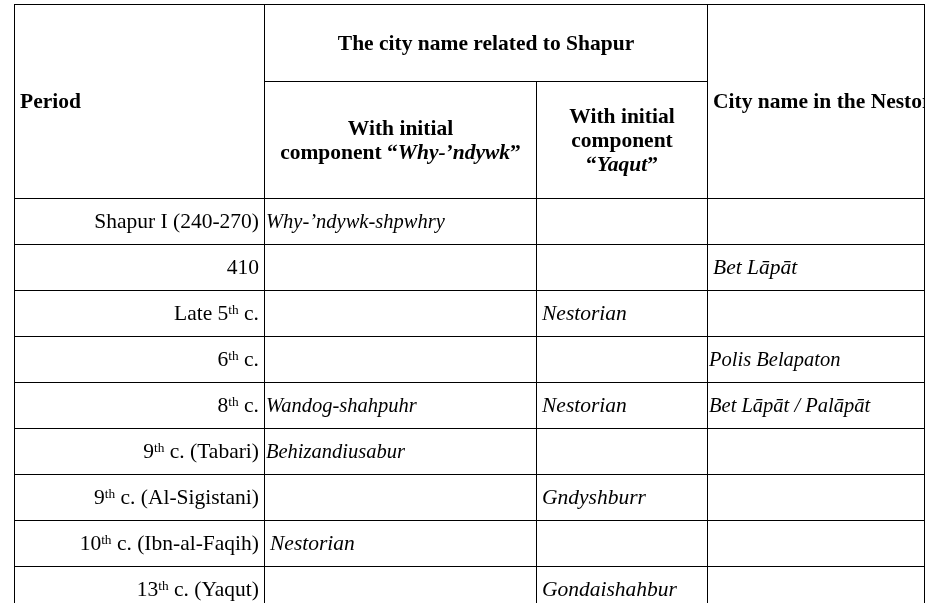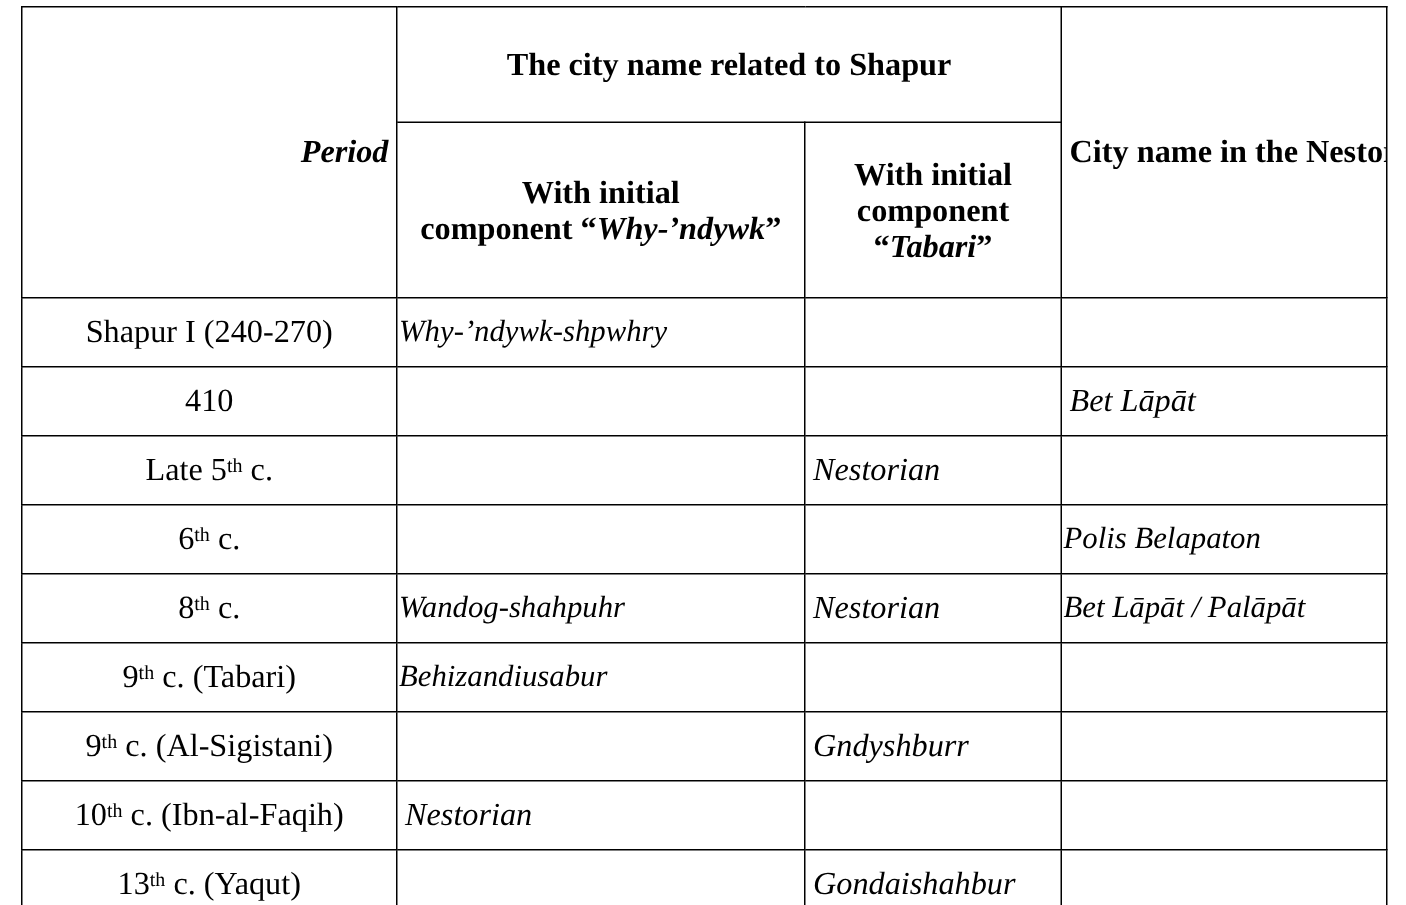--- a/index.html
+++ b/index.html
@@ -47,35 +47,34 @@
 
   
   td.hdr {
     font-weight: bold;
     text-align: center;
     white-space: normal;
     line-height: 1.17;
   }
   td.hdr-period {
     font-weight: bold;
-    text-align: right;
+    text-align: left;
     font-size: 22px;
     padding-left: 8px;
-    font-style: italic;
   }
   td.hdr-top { height: 72px; border-radius: 20px; }
   td.hdr-sub { height: 112px; }
 
   td.hdr i { font-style: italic; }
 
   
   tr.data-row td { height: 41px; }
 
   td.period-cell {
-    text-align: center;
+    text-align: right;
     padding-left: 8px;
     font-size: 22px;
     margin-left: 40px;
   }
   td.period-cell sup {
     font-size: 0.62em;
     vertical-align: 0.42em;
     line-height: 0;
   }
 
@@ -111,21 +110,21 @@
       </tr>
 
       <tr>
         <td class="hdr hdr-sub">
           <span>With initial</span><br>
           <span>component “</span><i>Why-’ndywk</i><span>”</span>
         </td>
         <td class="hdr hdr-sub">
           <span>With initial</span><br>
           <span>component</span><br>
-          <span>“</span><i>Tabari</i><span>”</span>
+          <span>“</span><i>Yaqut</i><span>”</span>
         </td>
       </tr>
 
     <tr class="data-row">
           <td class="period-cell">Shapur I (240-270)</td>
           <td class="name-cell tight">Why-’ndywk-shpwhry</td>
           <td class="name-cell empty-cell"></td>
           <td class="name-cell empty-cell"></td>
         </tr>
         <tr class="data-row">

